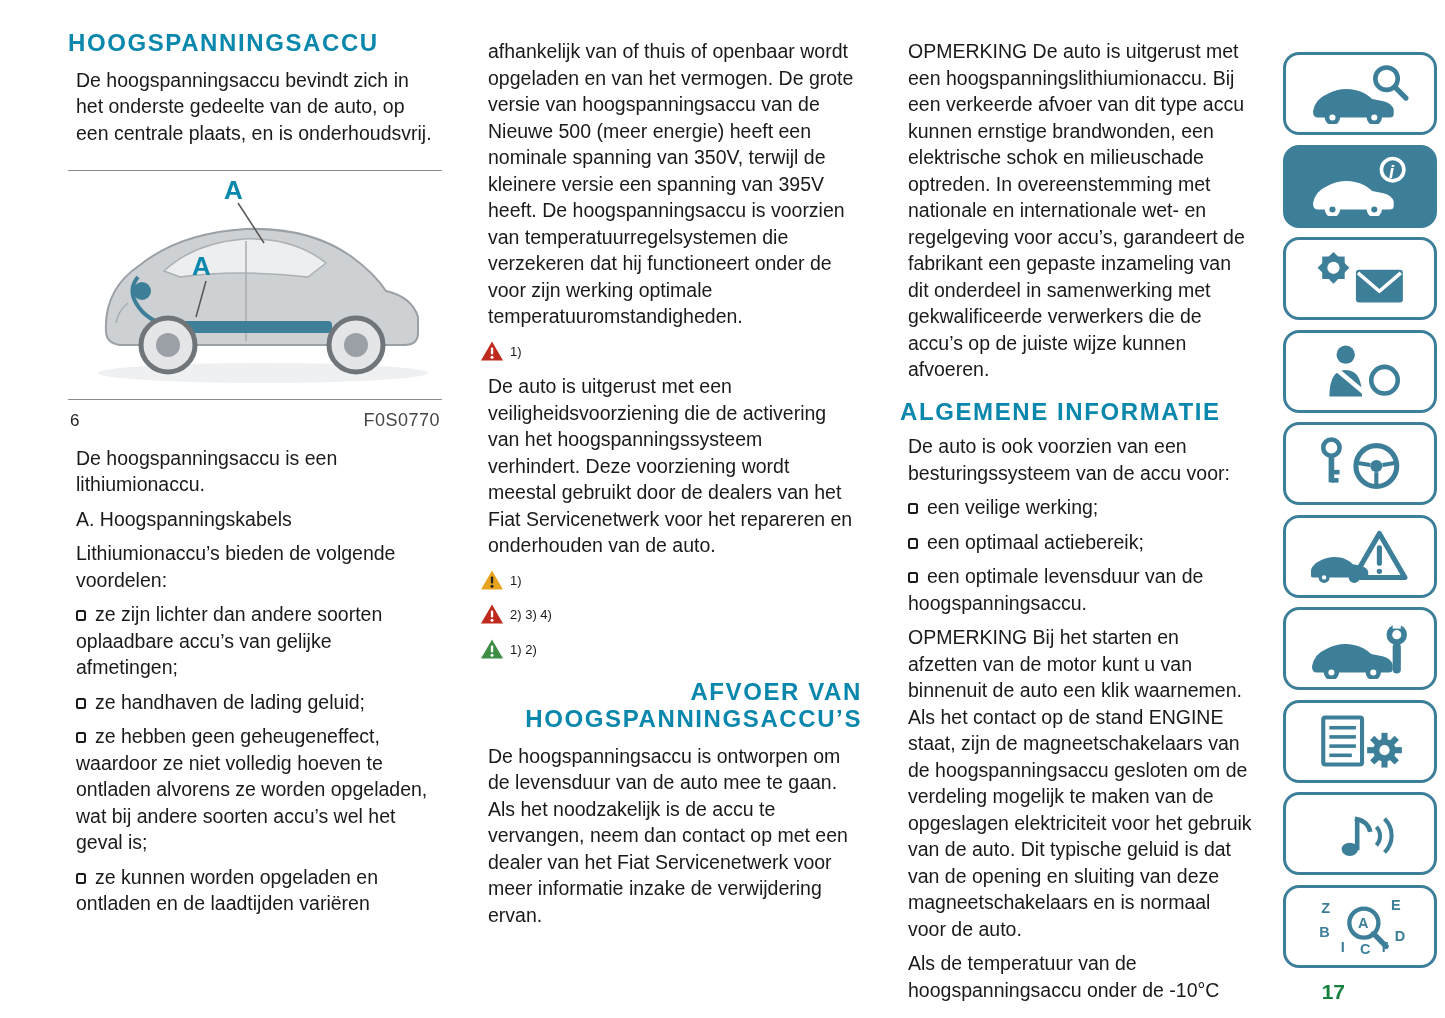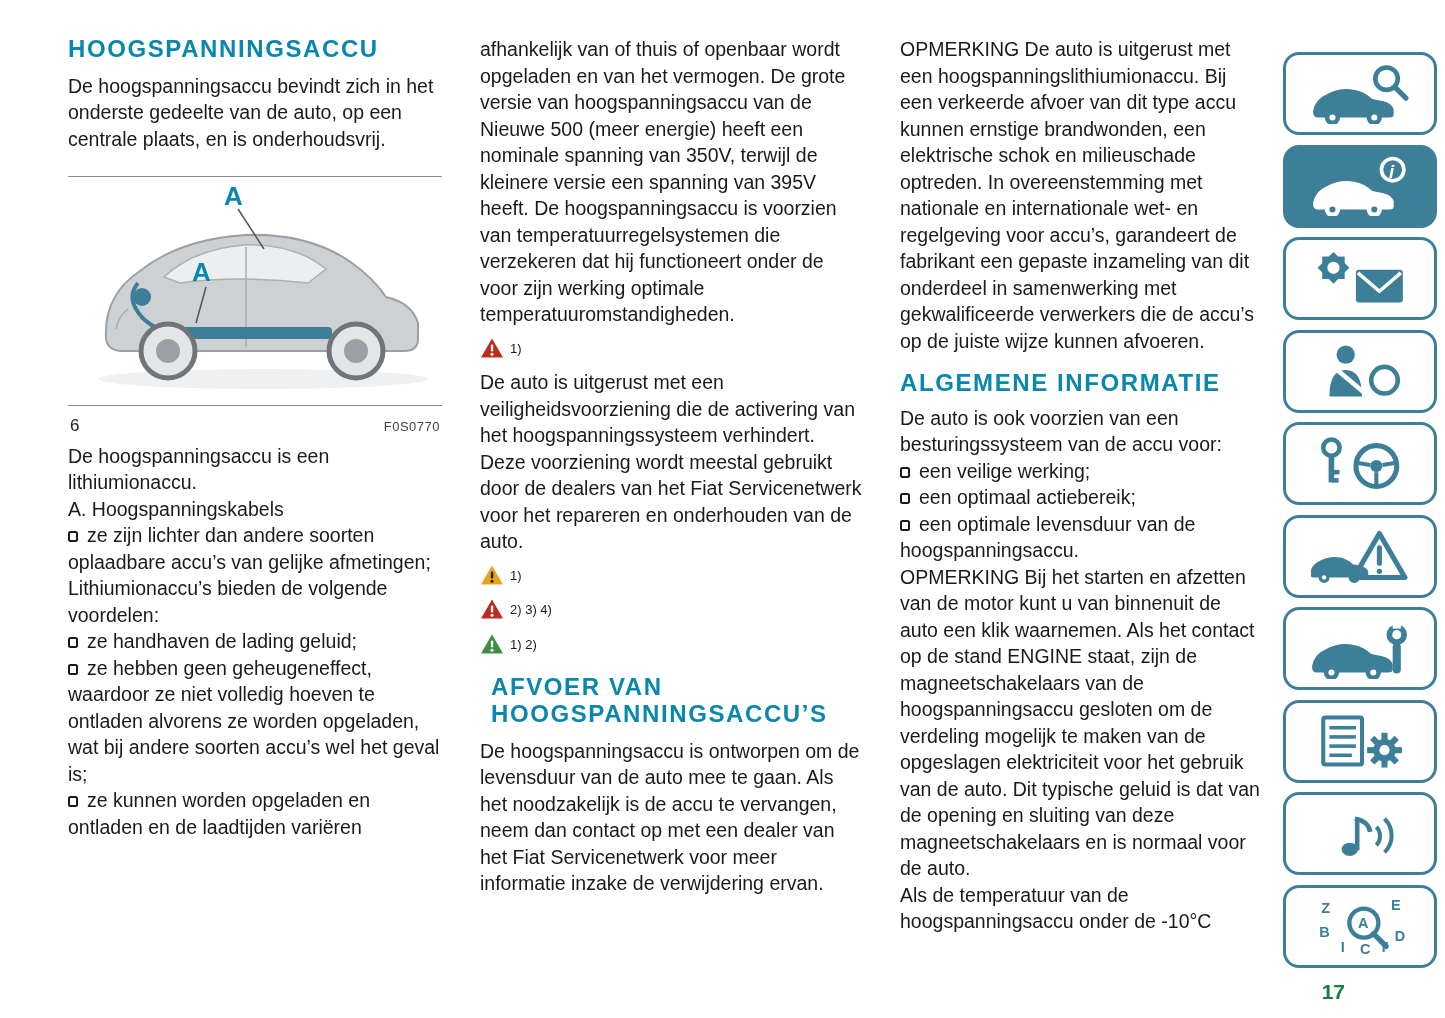--- a/index.html
+++ b/index.html
@@ -5,40 +5,40 @@
   * { margin:0; padding:0; box-sizing:border-box; }
   html,body { width:1445px; height:1018px; }
   body {
     font-family:"Liberation Sans", sans-serif;
     background:#ffffff;
     color:var(--text,#1a1a1a);
     position:relative;
     overflow:hidden;
   }
   .content {
-    position:absolute; left:68px; top:36px; width:1192px;
+    position:absolute; left:68px; top:30px; width:1192px;
     display:grid;
     grid-template-columns:374px 382px 360px;
     column-gap:38px;
     font-size:19.5px; line-height:26.5px;
   }
   h2.sect {
     font-size:24px; line-height:1.12; font-weight:bold;
     letter-spacing:1.6px; color:var(--accent-heading,#0a87ac);
   }
   .col1 h2.sect { margin:0 0 10px 0; }
-  .col2 h2.sect { margin:16px 0 10px 11px; }
+  .col2 h2.sect { margin:16px 0 10px 0;text-align:right; }
   .col3 h2.sect { margin:16px 0 8px 0; }
-  p.body { margin:0; }
+  p.body { margin:8px; }
   .figure { margin-top:24px; }
   hr.rule { border:0; border-top:1.5px solid var(--rule,#8c8c8c); margin:0; }
   .fig-art { display:block; width:100%; height:228px; }
   .fig-caption { display:flex; justify-content:space-between; align-items:baseline; padding:7px 2px 2px 2px; }
   .fig-num { font-size:17px; color:#222; }
-  .fig-code { font-size:13px; color:#444; letter-spacing:.5px; }
+  .fig-code { font-size:18px; color:#444; letter-spacing:.5px; }
   .after-fig { margin-top:24px; }
   .bullet-item { }
   .sq {
     display:inline-block; width:10px; height:11px;
     border:2px solid #1a1a1a; border-radius:2.5px;
     margin-right:9px; position:relative; top:0px;
   }
   .warn-row { display:flex; align-items:flex-start; gap:6px; margin:7px 0; }
   .warn-row svg.tri { width:24px; height:22px; flex:0 0 auto; margin-top:2px; }
   .refs { font-size:13px; color:#1a1a1a; padding-top:1px; }
@@ -109,23 +109,23 @@
       </svg>
       <hr class="rule">
       <div class="fig-caption">
         <span class="fig-num">6</span>
         <span class="fig-code">F0S0770</span>
       </div>
     </div>
 
     <p class="body">De hoogspanningsaccu is een lithiumionaccu.</p>
     <p class="body after-fig">A. Hoogspanningskabels</p>
+    <p class="body">Lithiumionaccu’s bieden de volgende voordelen:</p>
+
     <p class="body bullet-item"><span class="sq"></span><span>ze zijn lichter dan andere soorten oplaadbare accu’s van gelijke afmetingen;</span></p>
-
-    <p class="body">Lithiumionaccu’s bieden de volgende voordelen:</p>
     <p class="body bullet-item"><span class="sq"></span><span>ze handhaven de lading geluid;</span></p>
     <p class="body bullet-item"><span class="sq"></span><span>ze hebben geen geheugeneffect, waardoor ze niet volledig hoeven te ontladen alvorens ze worden opgeladen, wat bij andere soorten accu’s wel het geval is;</span></p>
     <p class="body bullet-item"><span class="sq"></span><span>ze kunnen worden opgeladen en ontladen en de laadtijden variëren</span></p>
   </section>
 
   <section class="col2">
     <p class="body">afhankelijk van of thuis of openbaar wordt opgeladen en van het vermogen. De grote versie van hoogspanningsaccu van de Nieuwe 500 (meer energie) heeft een nominale spanning van 350V, terwijl de kleinere versie een spanning van 395V heeft. De hoogspanningsaccu is voorzien van temperatuurregelsystemen die verzekeren dat hij functioneert onder de voor zijn werking optimale temperatuuromstandigheden.</p>
 
     <div class="warn-row">
       <svg class="tri" viewBox="0 0 24 22">

